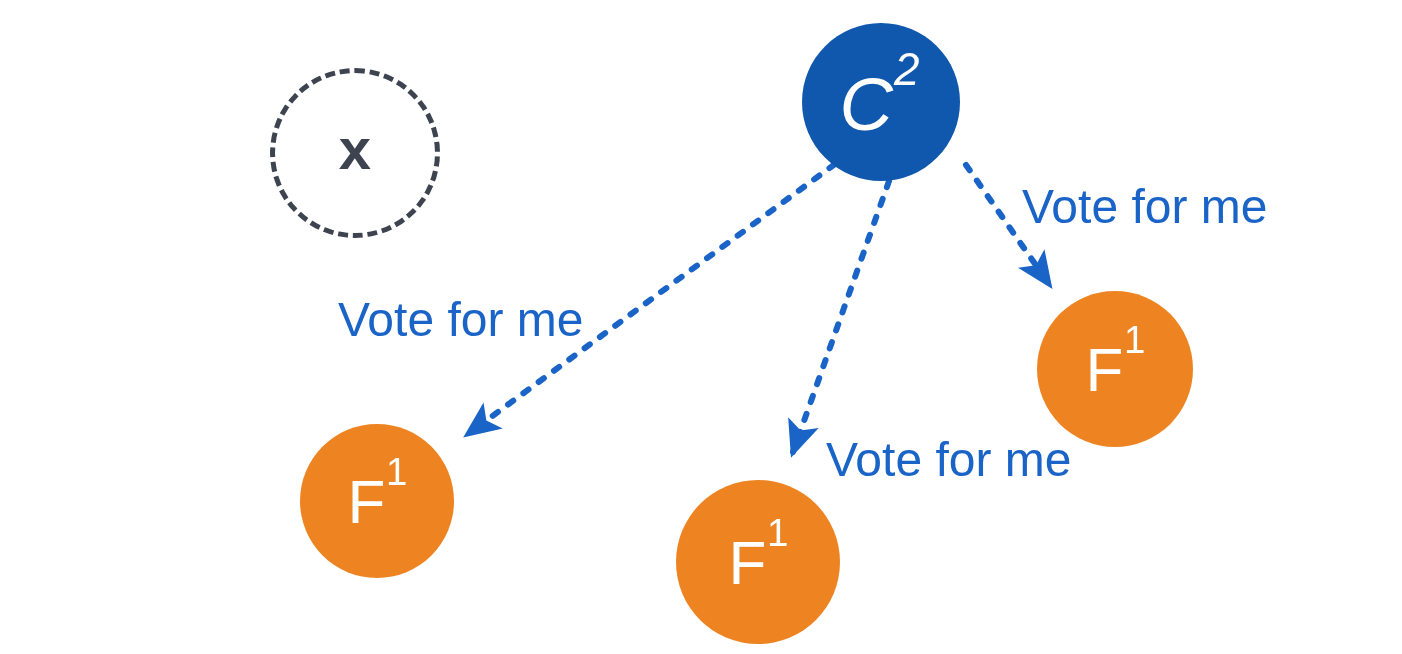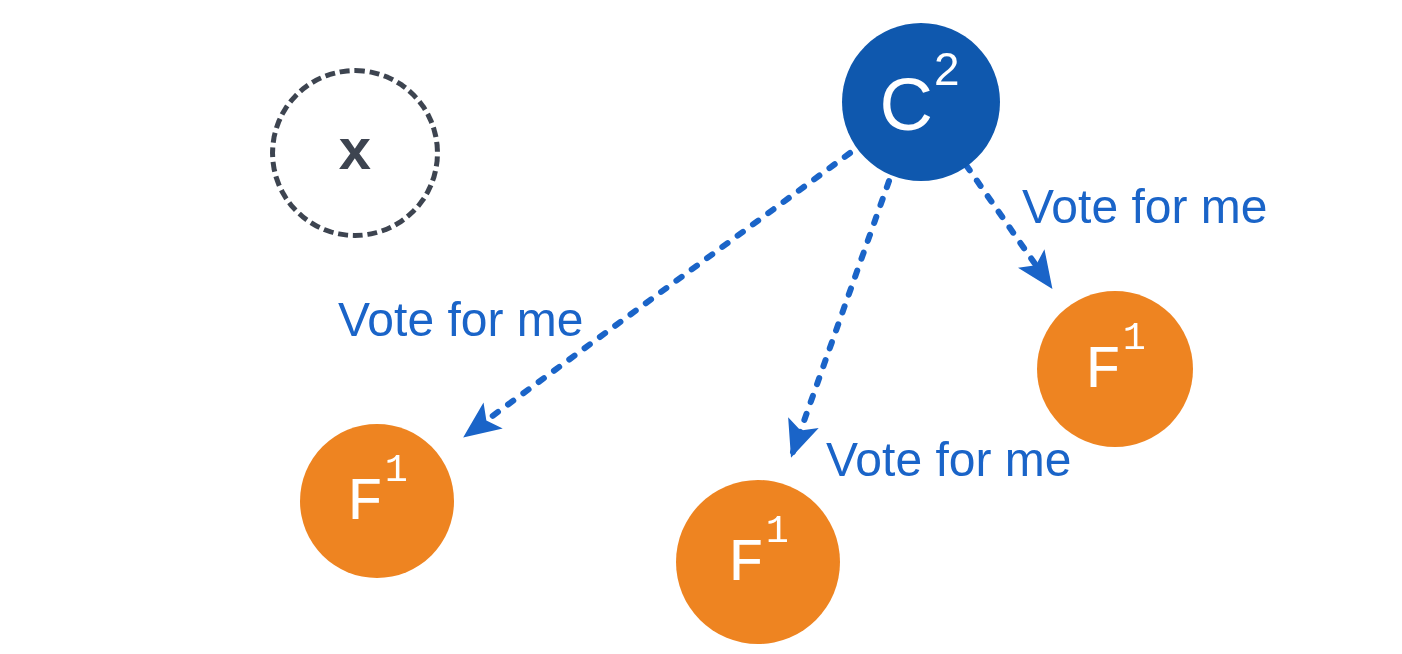--- a/index.html
+++ b/index.html
@@ -60,35 +60,36 @@
   .node.failed .node-label {
     color: var(--failed_gray, #3d4450);
     font-size: 58px;
     font-weight: 600;
     position: relative;
     top: -4px;
   }
 
   
   .node.candidate {
-    left: 842px;
+    left: 802px;
     top: 23px;
     width: 158px;
     height: 158px;
     background: var(--candidate_blue, #0f58ae);
+    font-style: italic;
   }
   .node.candidate .node-label {
     font-size: 74px;
     position: relative;
     top: 2px;
     left: -2px;
   }
 
   
-  .node.follower { background: var(--follower_orange, #ee8421); font-family: Liberation Mono, monospace; }
+  .node.follower { background: var(--follower_orange, #ee8421); }
   .node.follower .node-label { font-size: 62px; }
 
   .node.follower-left   { left: 300px;  top: 424px; width: 154px; height: 154px; }
   .node.follower-middle { left: 676px;  top: 480px; width: 164px; height: 164px; }
   .node.follower-right  { left: 1037px; top: 291px; width: 156px; height: 156px; }
 
   .vote-label {
     position: absolute;
     color: var(--message_blue, #1a64c8);
     font-size: 48px;

